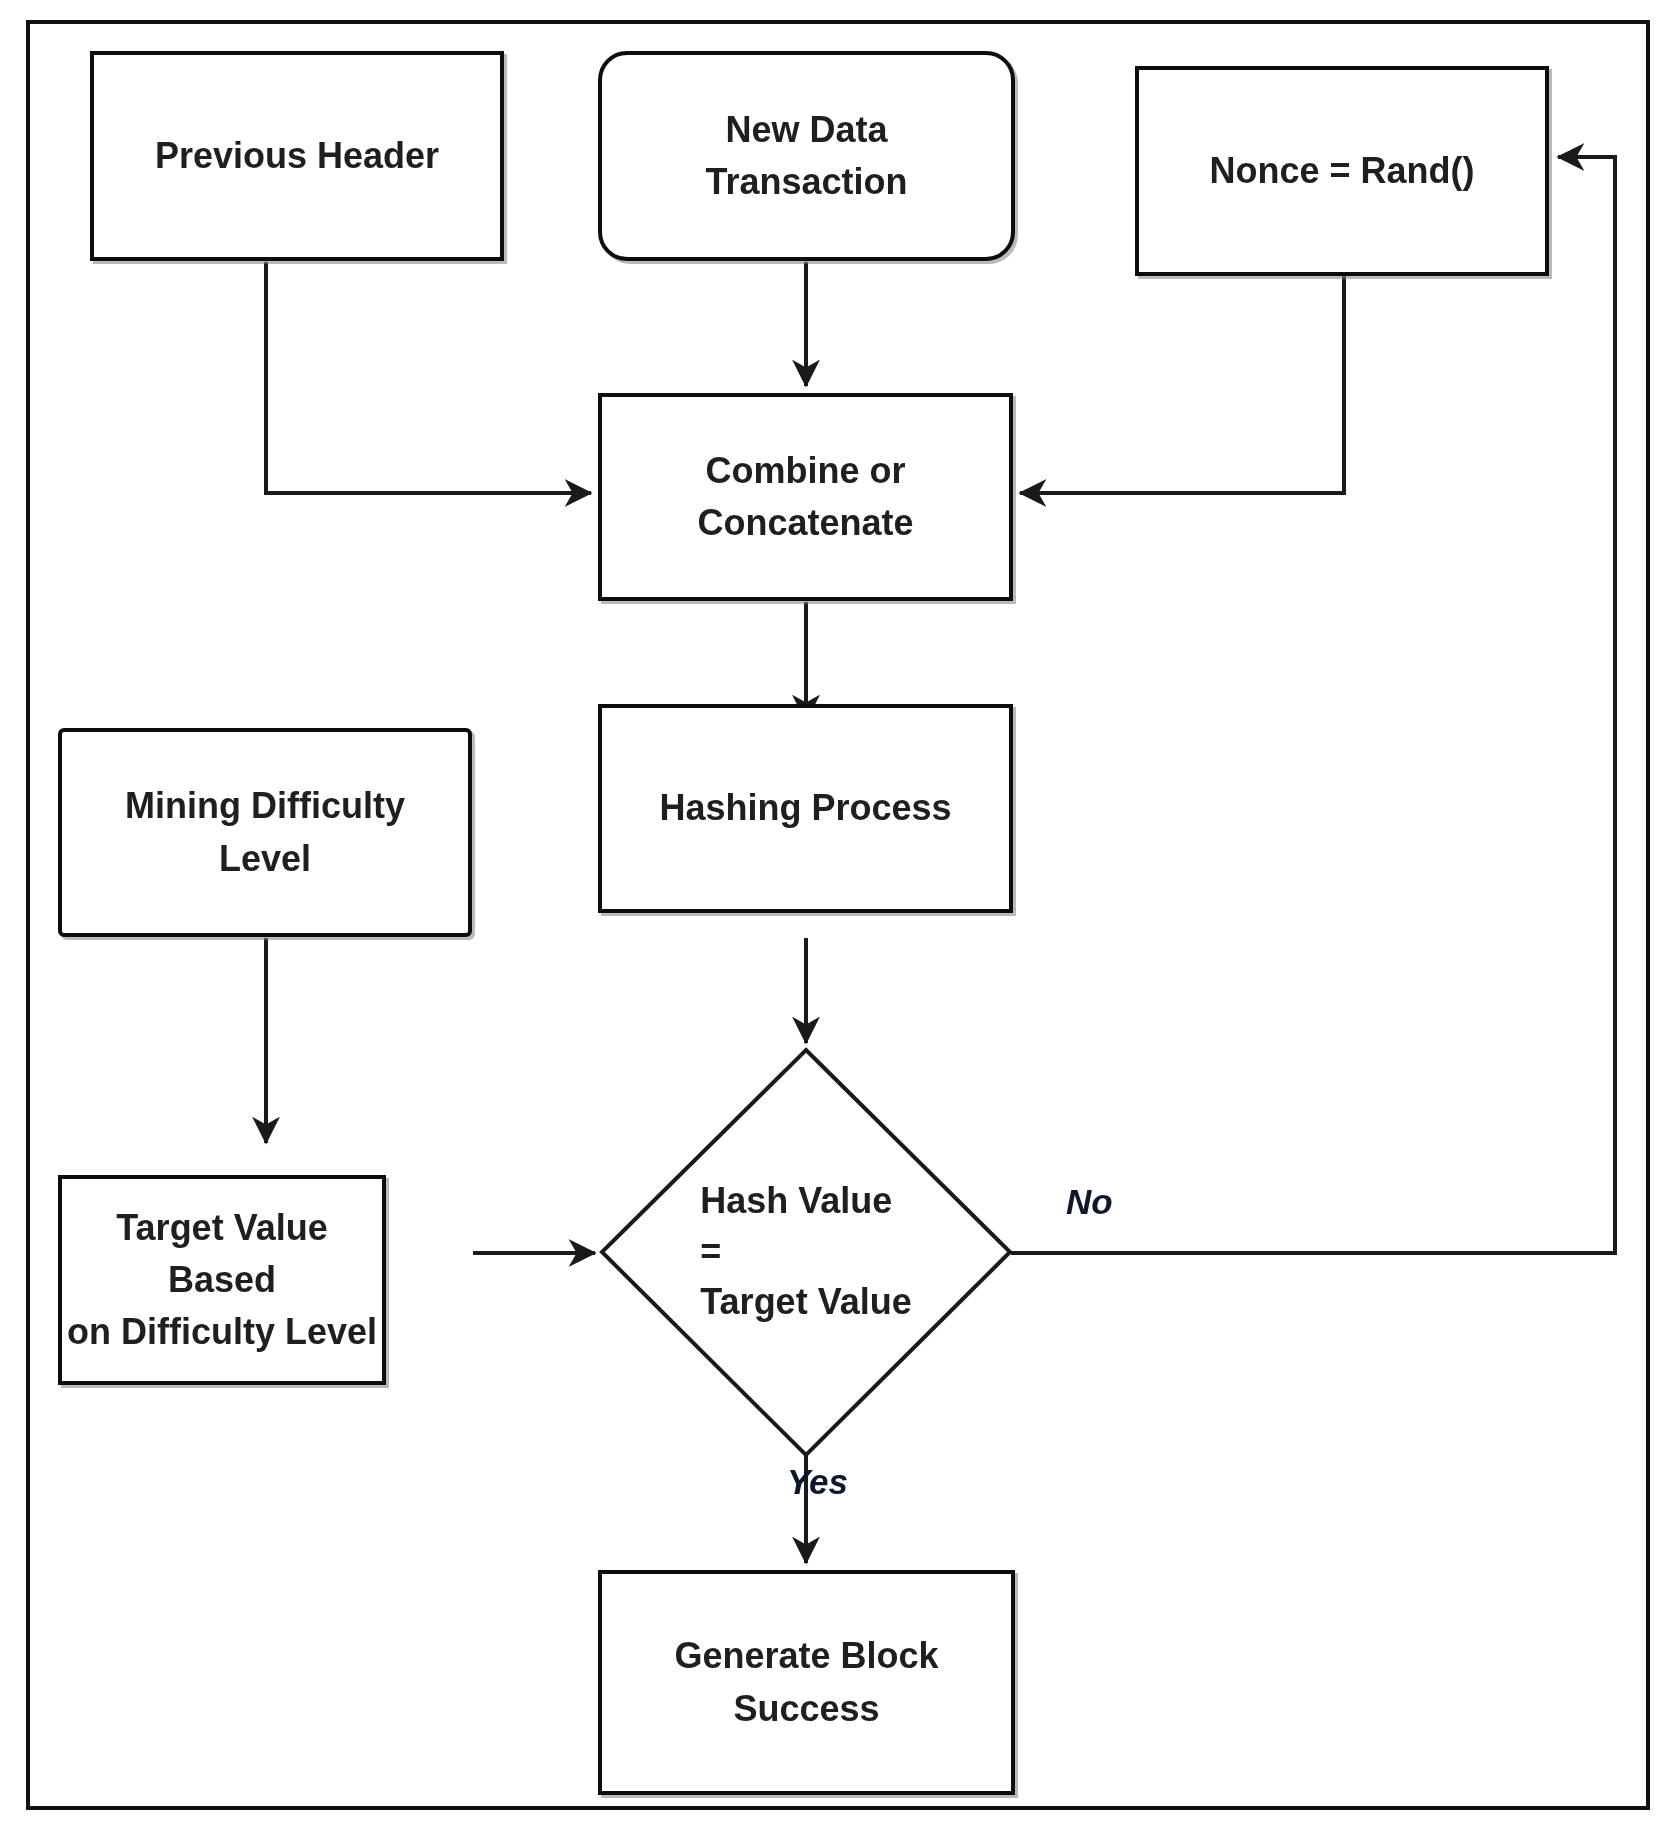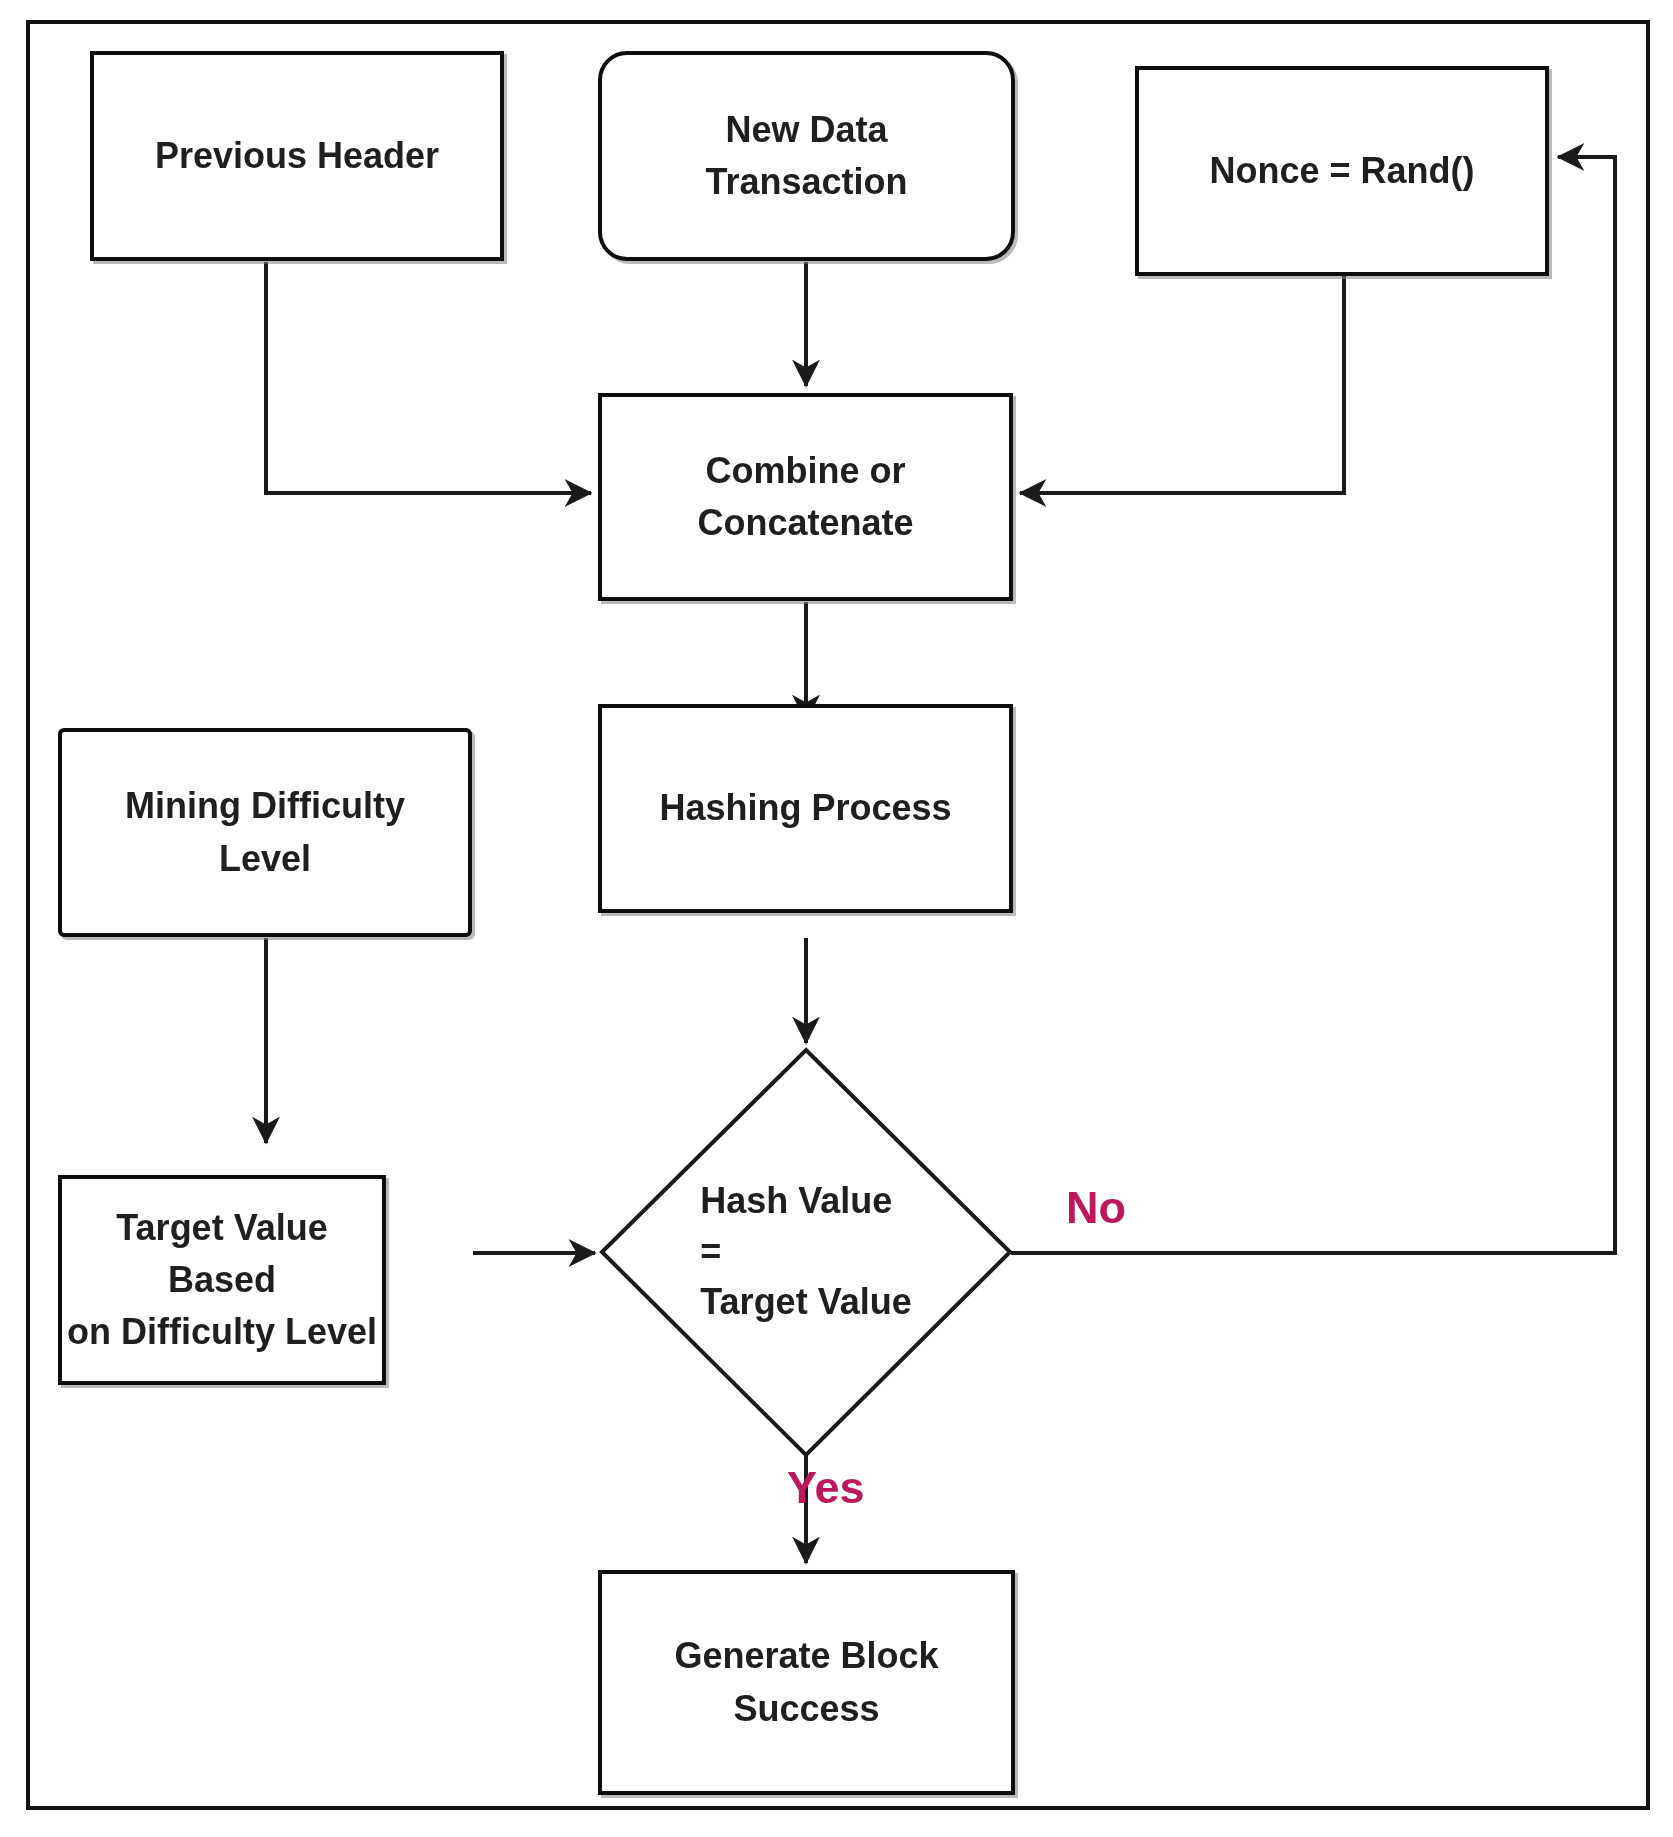--- a/index.html
+++ b/index.html
@@ -42,24 +42,25 @@
     justify-content: center;
     text-align: center;
     font-size: 36px;
     font-weight: 700;
     line-height: 1.45;
     color: #1f1f1f;
     white-space: pre-line;
   }
   .free-label {
     position: absolute;
-    font-size: 45px;
+    font-size: 35px;
     font-weight: 700;
-    color: #be185d;
+    color: #0f172a;
     white-space: pre-line;
+    font-style: italic;
   }
   #decision-label {
     position: absolute;
     left: 636px;
     top: 1168px;
     width: 340px;
     height: 168px;
     display: flex;
     align-items: center;
     justify-content: center;

